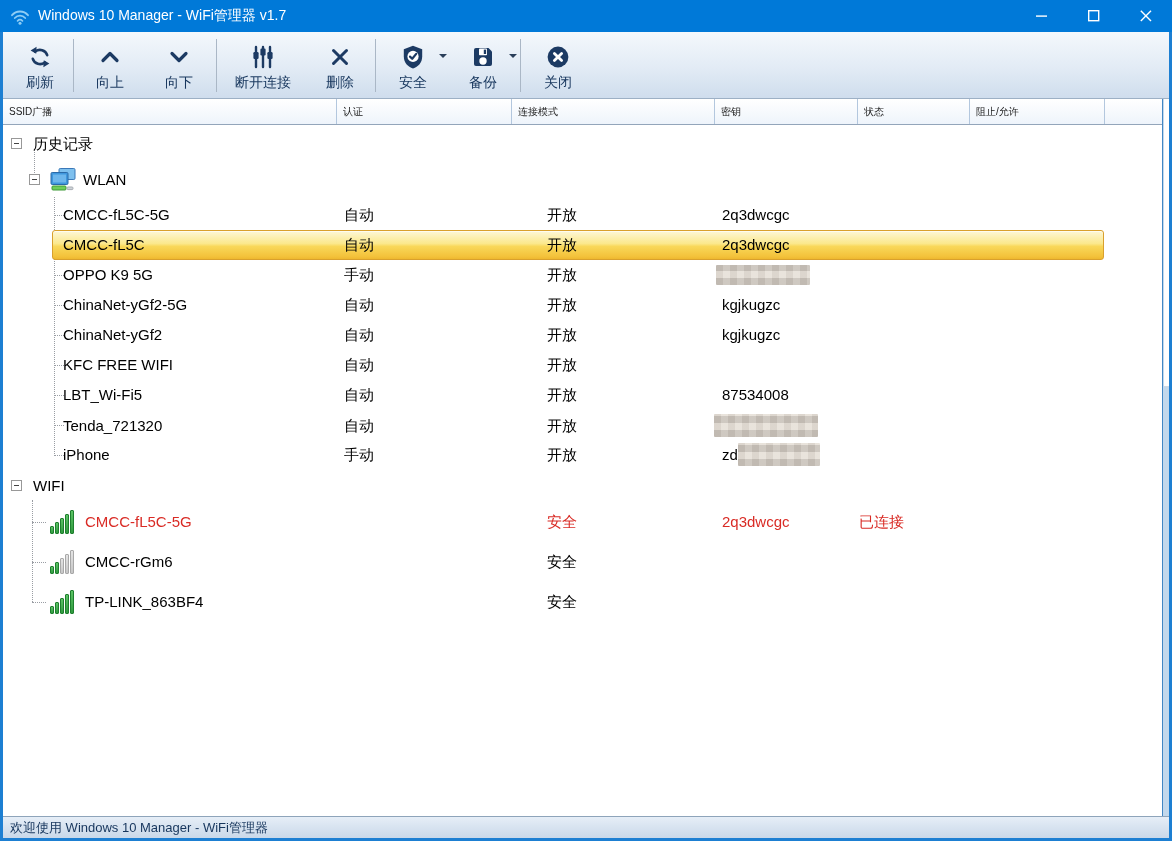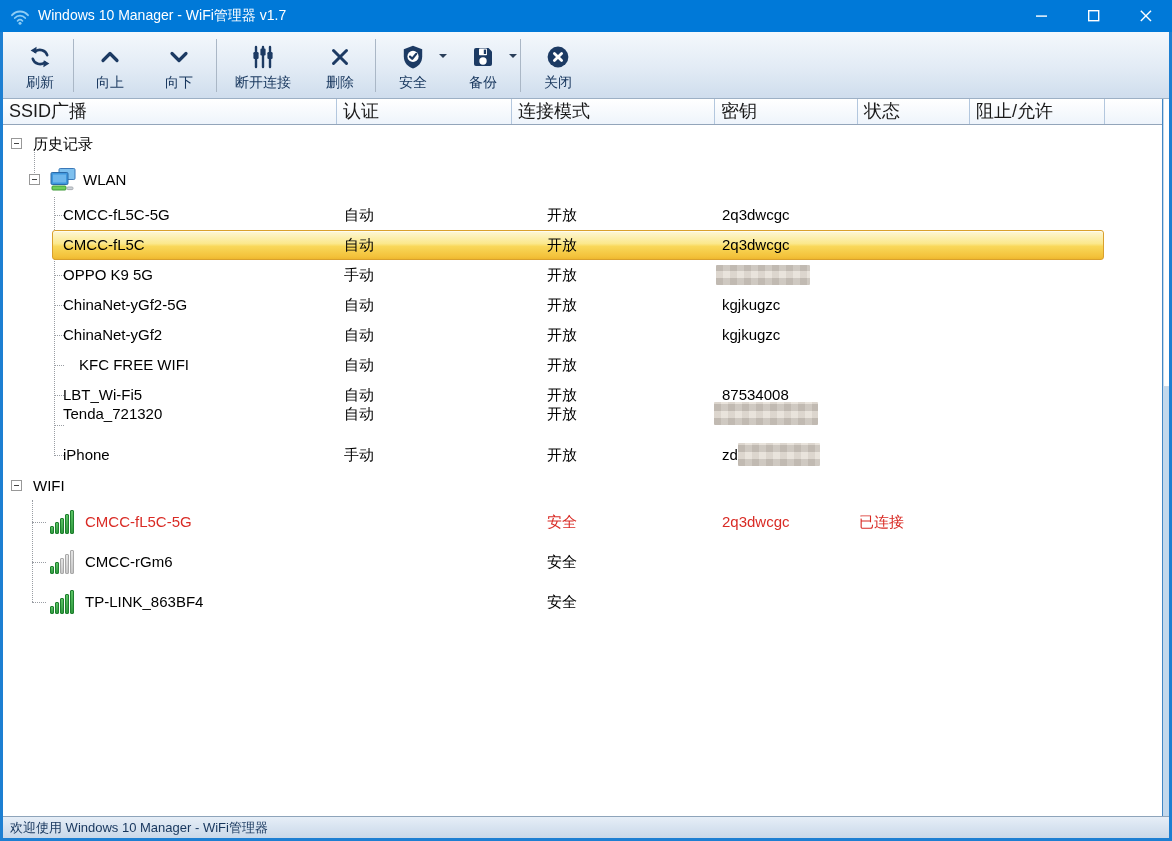--- a/index.html
+++ b/index.html
@@ -28,21 +28,21 @@
   }
   .tbtn{position:relative;display:flex;flex-direction:column;align-items:center;justify-content:center;padding-top:4px;cursor:default;}
   .tbtn .ticon{height:28px;display:flex;align-items:center;justify-content:center;}
   .tbtn .tlabel{font-size:14px;color:#17365d;margin-top:3px;white-space:nowrap;}
   .tsep{width:1px;background:#aab7c6;margin:7px 2px 6px 2px;}
   .drop-arrow{position:absolute;right:1px;top:22px;width:0;height:0;border-left:4px solid transparent;border-right:4px solid transparent;border-top:4px solid #2a3f5a;}
   
   .colheader{
     position:absolute;left:3px;top:99px;width:1166px;height:26px;
     background:linear-gradient(#ffffff,#eef4fb);
-    border-bottom:1px solid #93a5ba;display:flex;font-size:18px;color:#1a1a1a;
+    border-bottom:1px solid #93a5ba;display:flex;font-size:10px;color:#1a1a1a;
   }
   .hcell{height:100%;line-height:25px;padding-left:6px;border-right:1px solid #b3c7de;white-space:nowrap;overflow:hidden;}
   .hfill{flex:1;border-right:none;}
   
   .list{position:absolute;left:3px;top:125px;width:1159px;height:691px;background:#fff;font-size:15px;color:#000;}
   .row{position:absolute;left:0;width:100%;height:30px;line-height:30px;}
   .c{position:absolute;white-space:nowrap;z-index:2;}
   .red{color:#d92b25;}
   .hl{
     position:absolute;left:49px;top:0;width:1052px;height:100%;z-index:1;border-radius:3px;
@@ -307,33 +307,33 @@
     </div>
 
     <div class="row" style="top:195px">
       <span class="c" style="left:60px">ChinaNet-yGf2</span>
       <span class="c" style="left:341px">自动</span>
       <span class="c" style="left:544px">开放</span>
       <span class="c" style="left:719px">kgjkugzc</span>
     </div>
 
     <div class="row" style="top:225px">
-      <span class="c" style="left:76px">KFC FREE WIFI</span>
+      <span class="c" style="left:60px">KFC FREE WIFI</span>
       <span class="c" style="left:341px">自动</span>
       <span class="c" style="left:544px">开放</span>
     </div>
 
     <div class="row" style="top:255px">
       <span class="c" style="left:60px">LBT_Wi-Fi5</span>
       <span class="c" style="left:341px">自动</span>
       <span class="c" style="left:544px">开放</span>
       <span class="c" style="left:719px">87534008</span>
     </div>
 
-    <div class="row" style="top:274px">
+    <div class="row" style="top:286px">
       <span class="c" style="left:60px">Tenda_721320</span>
       <span class="c" style="left:341px">自动</span>
       <span class="c" style="left:544px">开放</span>
       <span class="mosaic" style="left:711px;top:3px;width:104px;height:23px"></span>
     </div>
 
     <div class="row" style="top:315px">
       <span class="c" style="left:60px">iPhone</span>
       <span class="c" style="left:341px">手动</span>
       <span class="c" style="left:544px">开放</span>

